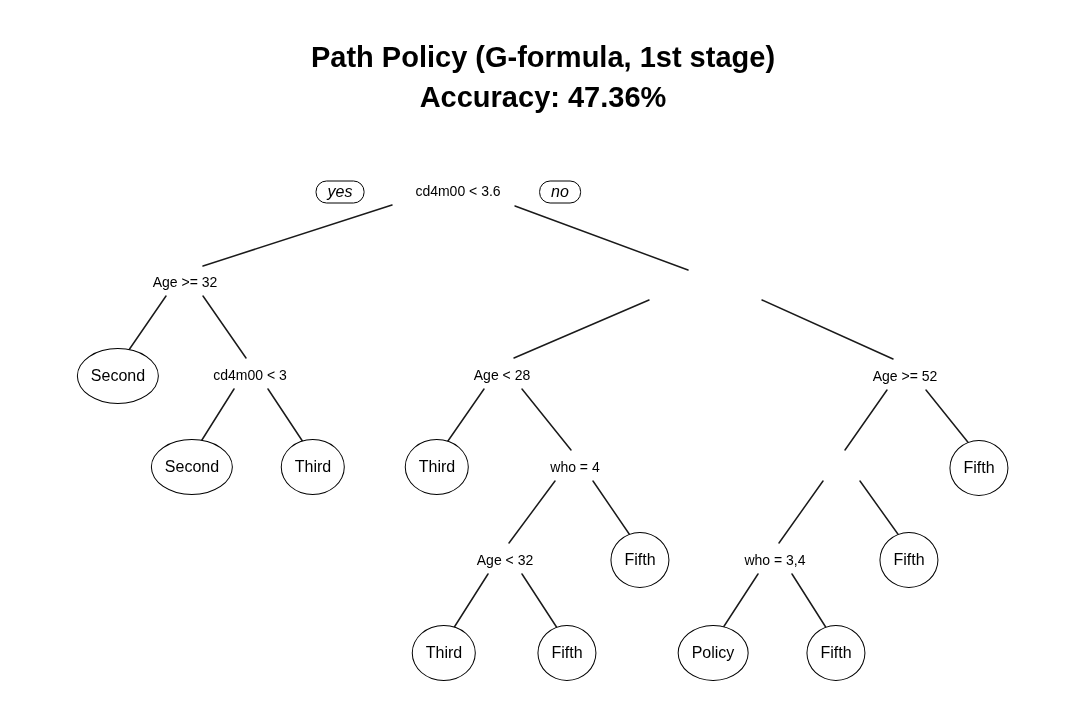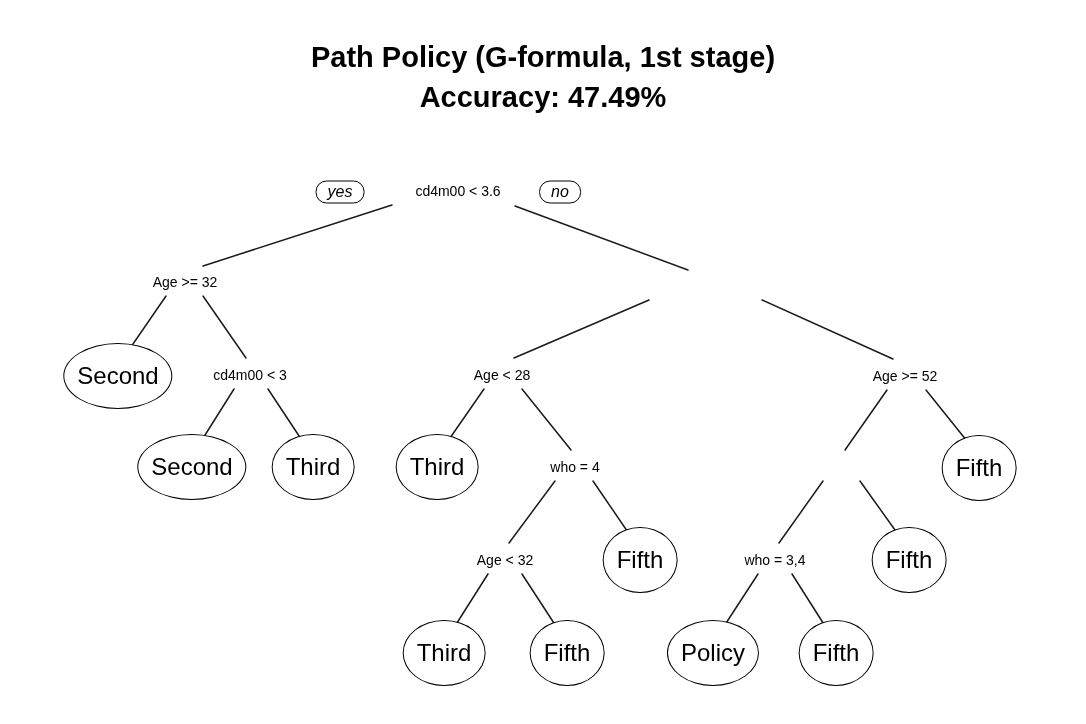--- a/index.html
+++ b/index.html
@@ -41,21 +41,21 @@
   .node {
     position: absolute;
     transform: translate(-50%, -50%);
     white-space: nowrap;
   }
   .split {
     font-weight: normal;
     font-size: 14px;
   }
   .leaf {
-    font-size: 24px;
+    font-size: 16px;
     background: #ffffff;
     border: 1.5px solid #000000;
     border-radius: 50%;
     padding: 18px 13px;
   }
   .branch-label {
     position: absolute;
     transform: translate(-50%, -50%);
     font-style: italic;
     font-size: 16px;
@@ -66,21 +66,21 @@
     line-height: 18px;
   }
 </style>
 </head>
 <body>
 
 <div class="canvas">
 
   <div class="title">
     <div>Path Policy (G-formula, 1st stage)</div>
-    <div>Accuracy: 47.49%</div>
+    <div>Accuracy: 47.36%</div>
   </div>
 
   <svg class="edges" width="1086" height="724">
     <line x1="392" y1="205" x2="203" y2="266"></line>
     <line x1="515" y1="206" x2="688" y2="270"></line>
     <line x1="166" y1="296" x2="122" y2="360"></line>
     <line x1="203" y1="296" x2="246" y2="358"></line>
     <line x1="234" y1="389" x2="195" y2="451"></line>
     <line x1="268" y1="389" x2="309" y2="451"></line>
     <line x1="649" y1="300" x2="514" y2="358"></line>

